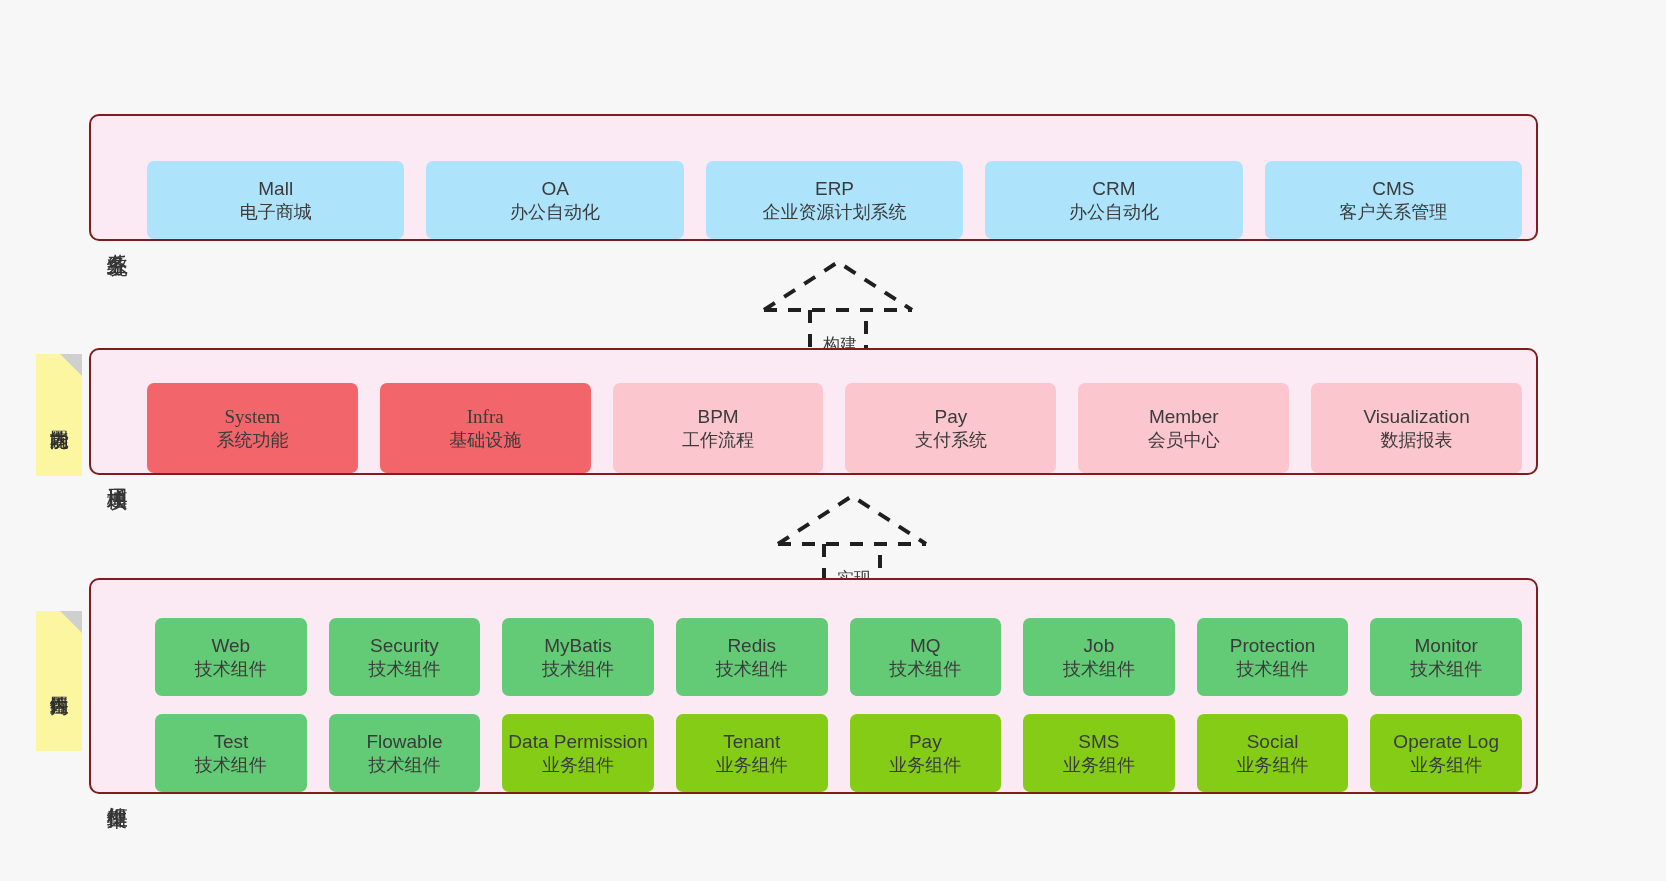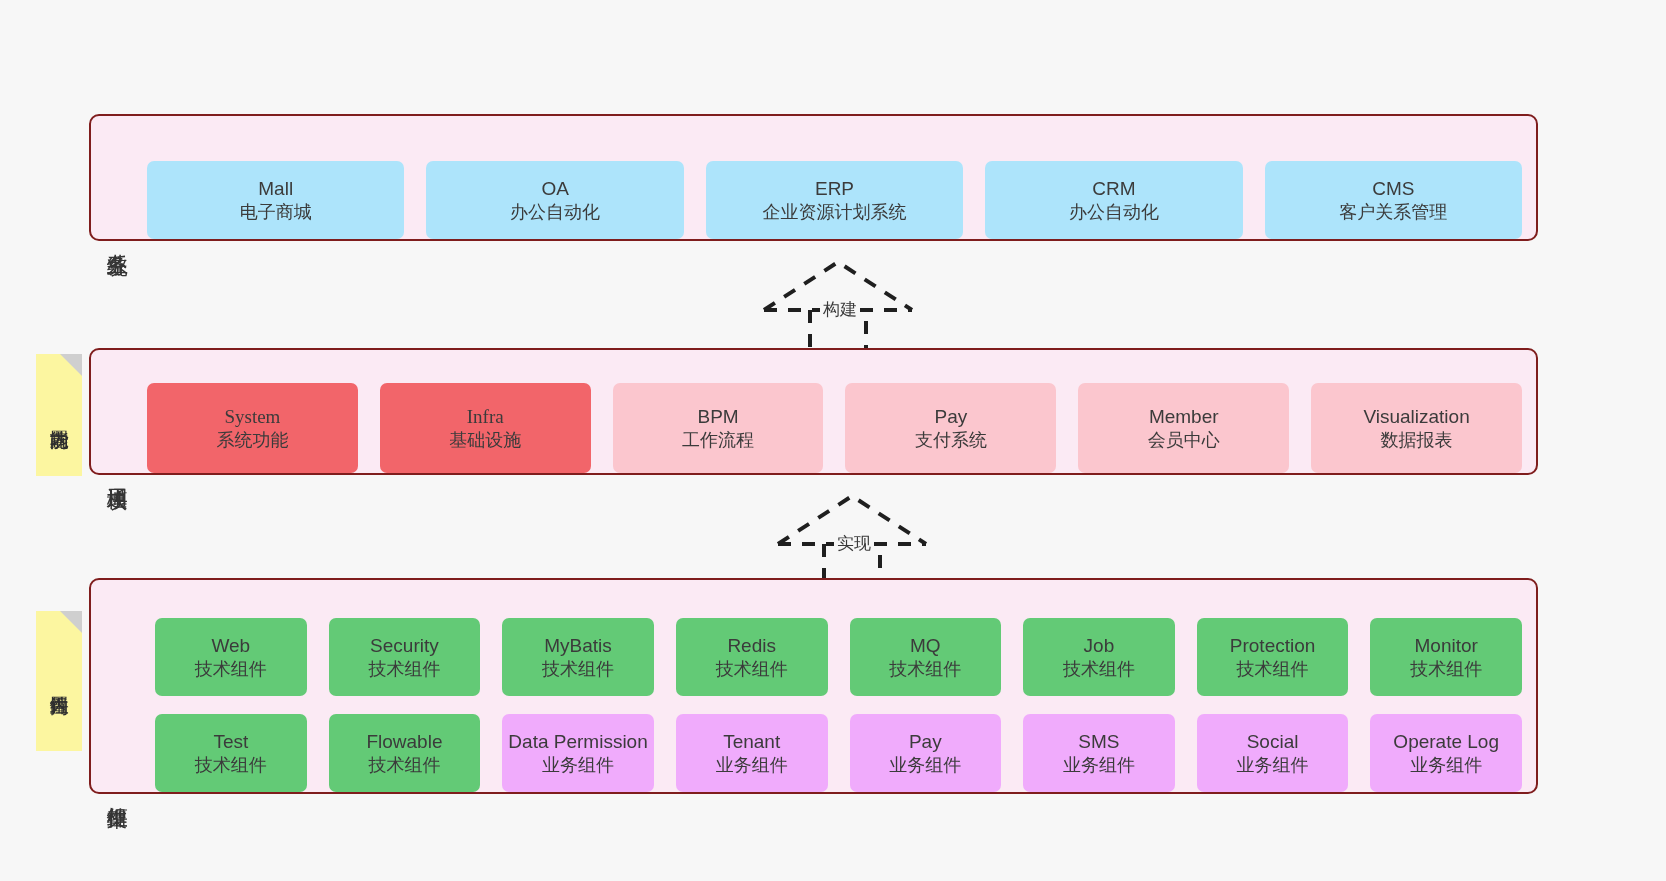--- a/index.html
+++ b/index.html
@@ -85,21 +85,21 @@
   }
   .card.h-biz   { height: 78px; }
   .card.h-mod   { height: 90px; }
   .card.h-frame { height: 78px; }
 
   
   .c-blue        { background: #ade4fb; }
   .c-red         { background: #f2656a; font-family: Liberation Serif, serif; }
   .c-pink        { background: #fbc6ce; }
   .c-green       { background: #63ca76; }
-  .c-green-light { background: #f0abfc; }
+  .c-green-light { background: #84cc16; }
 
   
   #layer-business {
     left: 89px;  top: 114px;  width: 1449px; height: 127px;
   }
   #layer-modules {
     left: 89px;  top: 348px;  width: 1449px; height: 127px;
   }
   #layer-framework {
     left: 89px;  top: 578px;  width: 1449px; height: 216px; gap: 8px;
@@ -143,20 +143,21 @@
   }
   .arrow svg { display: block; overflow: visible; }
   .arrow-label {
     position: absolute;
     font-size: 17px;
     color: #3a3a3a;
     background: #f7f7f7;
     padding: 0 3px;
     white-space: nowrap;
     user-select: none;
+    margin-top: 35px;
   }
   #arrow-build     { left: 758px; top: 258px; }
   #arrow-implement { left: 772px; top: 492px; }
   #arrow-build .arrow-label     { left: 62px; top: 40px; }
   #arrow-implement .arrow-label { left: 62px; top: 40px; }
 </style>
 </head>
 <body>
 
 <div id="canvas">

